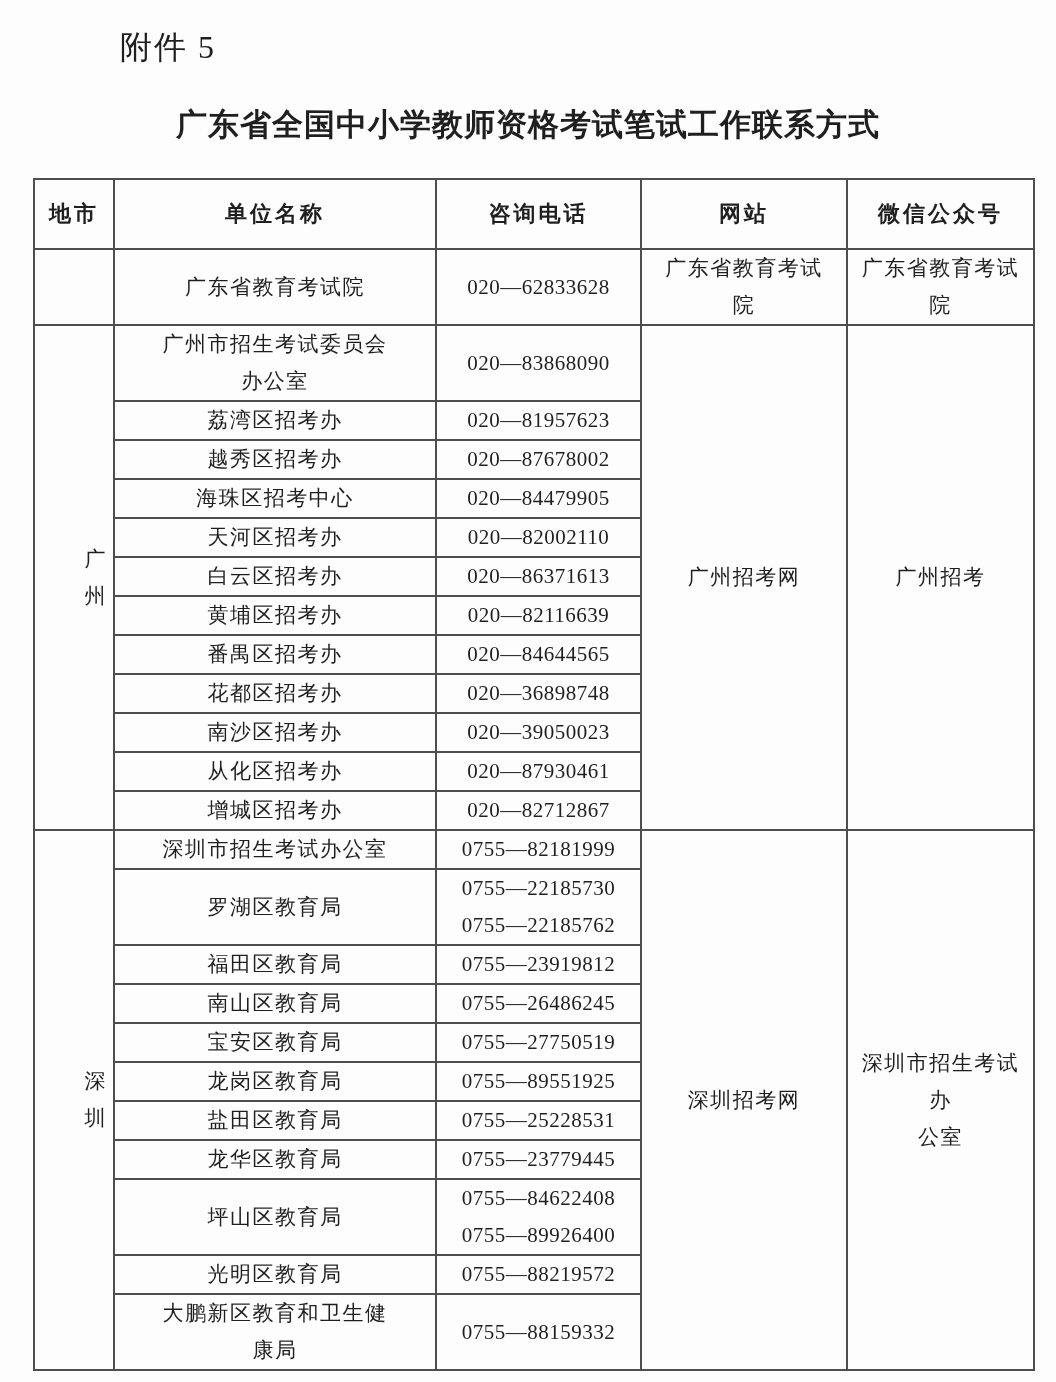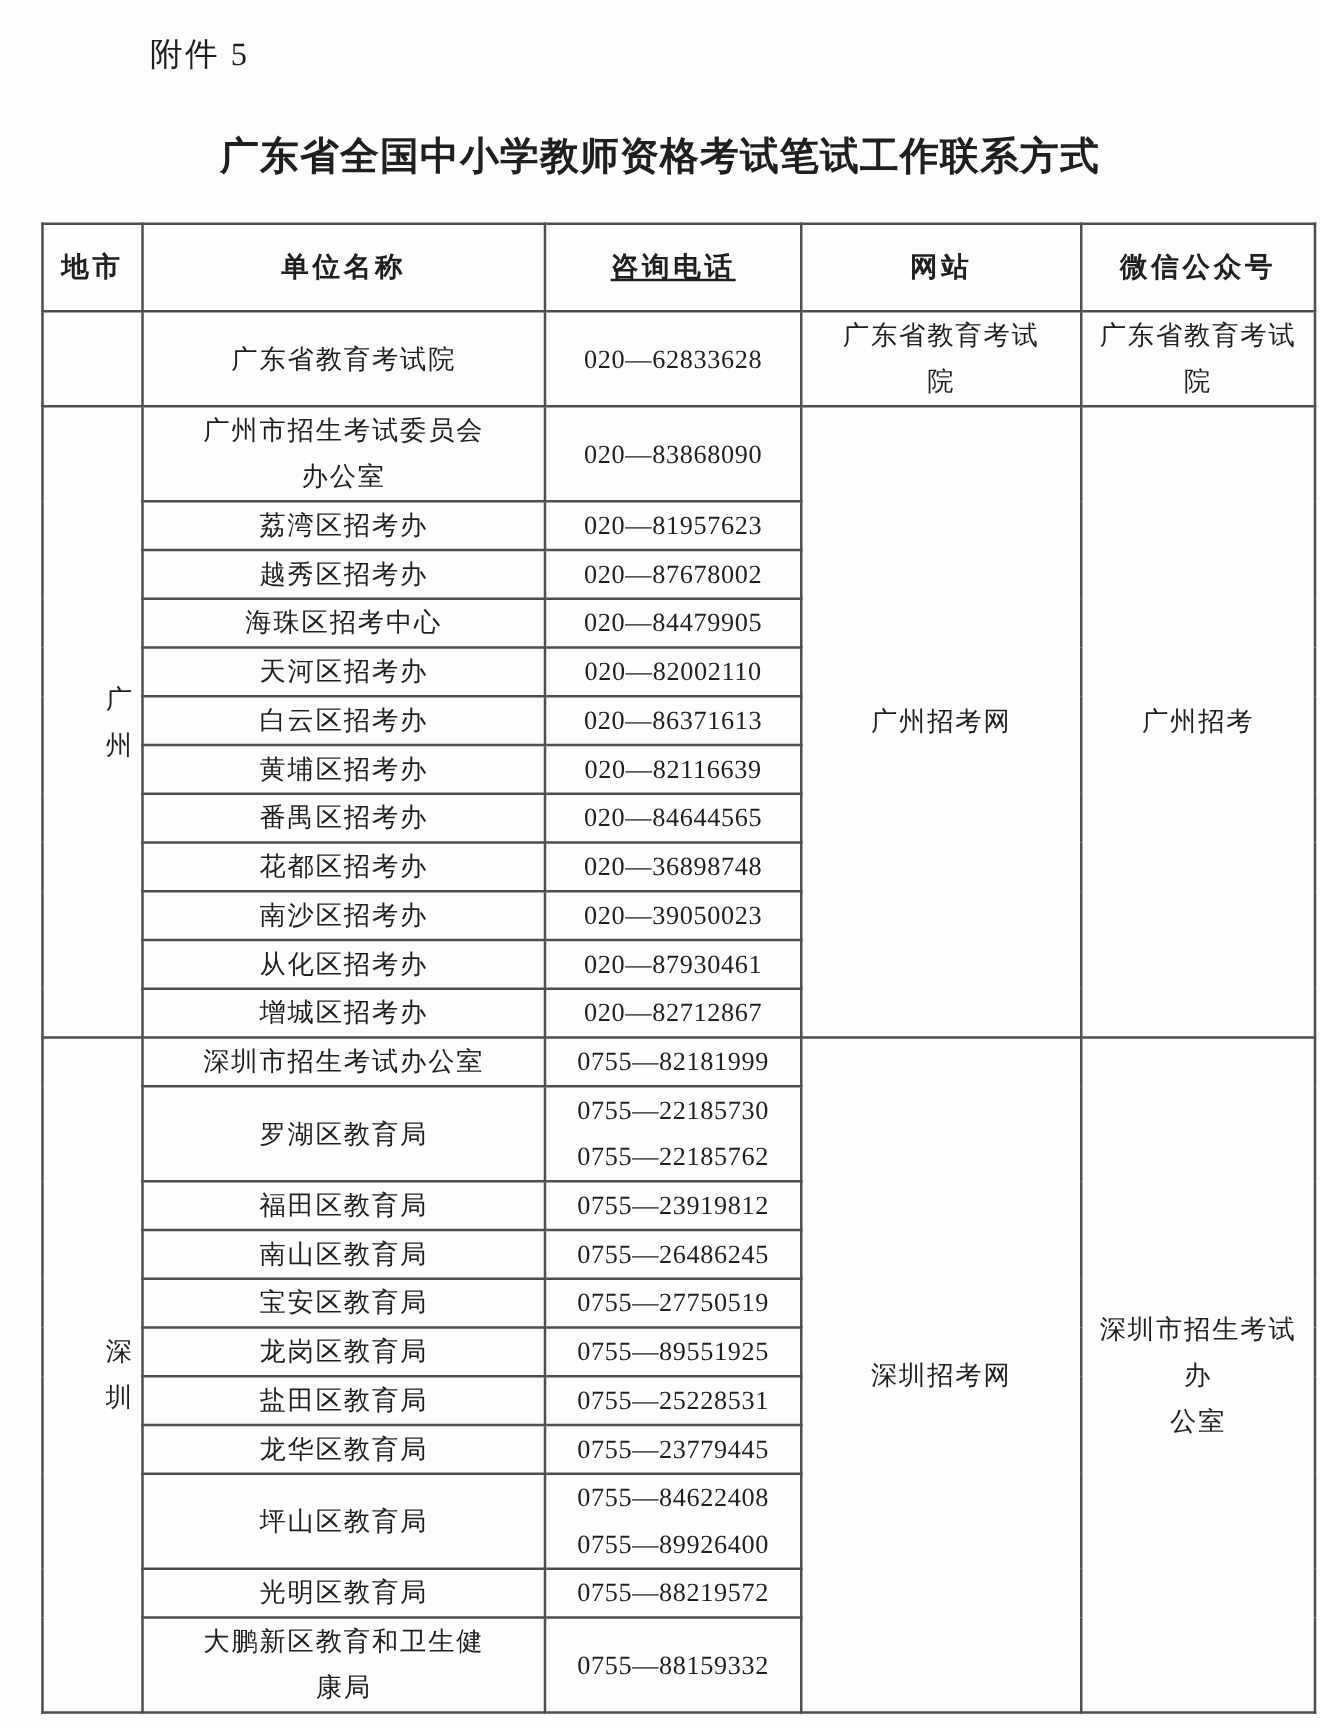--- a/index.html
+++ b/index.html
@@ -11,21 +11,21 @@
     margin: 0 auto;
     background: #fdfdfd;
     font-family: "Liberation Serif", "DejaVu Serif", serif;
     color: #1f1f1f;
     overflow: hidden;
   }
   .attachment {
     position: absolute;
     top: 26px;
     left: 120px;
-    font-size: 26px;
+    font-size: 32px;
     letter-spacing: 2px;
   }
   .title {
     position: absolute;
     top: 104px;
     left: 0;
     width: 100%;
     text-align: center;
     font-size: 31px;
     font-weight: bold;
@@ -56,22 +56,22 @@
     border-radius: 20px;
   }
   .contact-table td {
     height: 38px;
     font-size: 21px;
     line-height: 37px;
     letter-spacing: 1.5px;
   }
   .contact-table th:nth-child(1) { width: 80px; }
   .contact-table th:nth-child(2) { width: 322px; }
-  .contact-table th:nth-child(3) { width: 205px; text-decoration: underline; }
-  .contact-table th:nth-child(4) { width: 224px; }
+  .contact-table th:nth-child(3) { width: 205px; }
+  .contact-table th:nth-child(4) { width: 206px; }
   .contact-table th:nth-child(5) { width: 187px; text-align: center; }
   .contact-table td.phone-cell { letter-spacing: 0.5px; }
   .contact-table td.city-cell { letter-spacing: 2px; padding-left: 48px; }
 </style>
 </head>
 <body>
 
 <div class="page">
   <div class="attachment">附件 5</div>
   <h1 class="title">广东省全国中小学教师资格考试笔试工作联系方式</h1>

